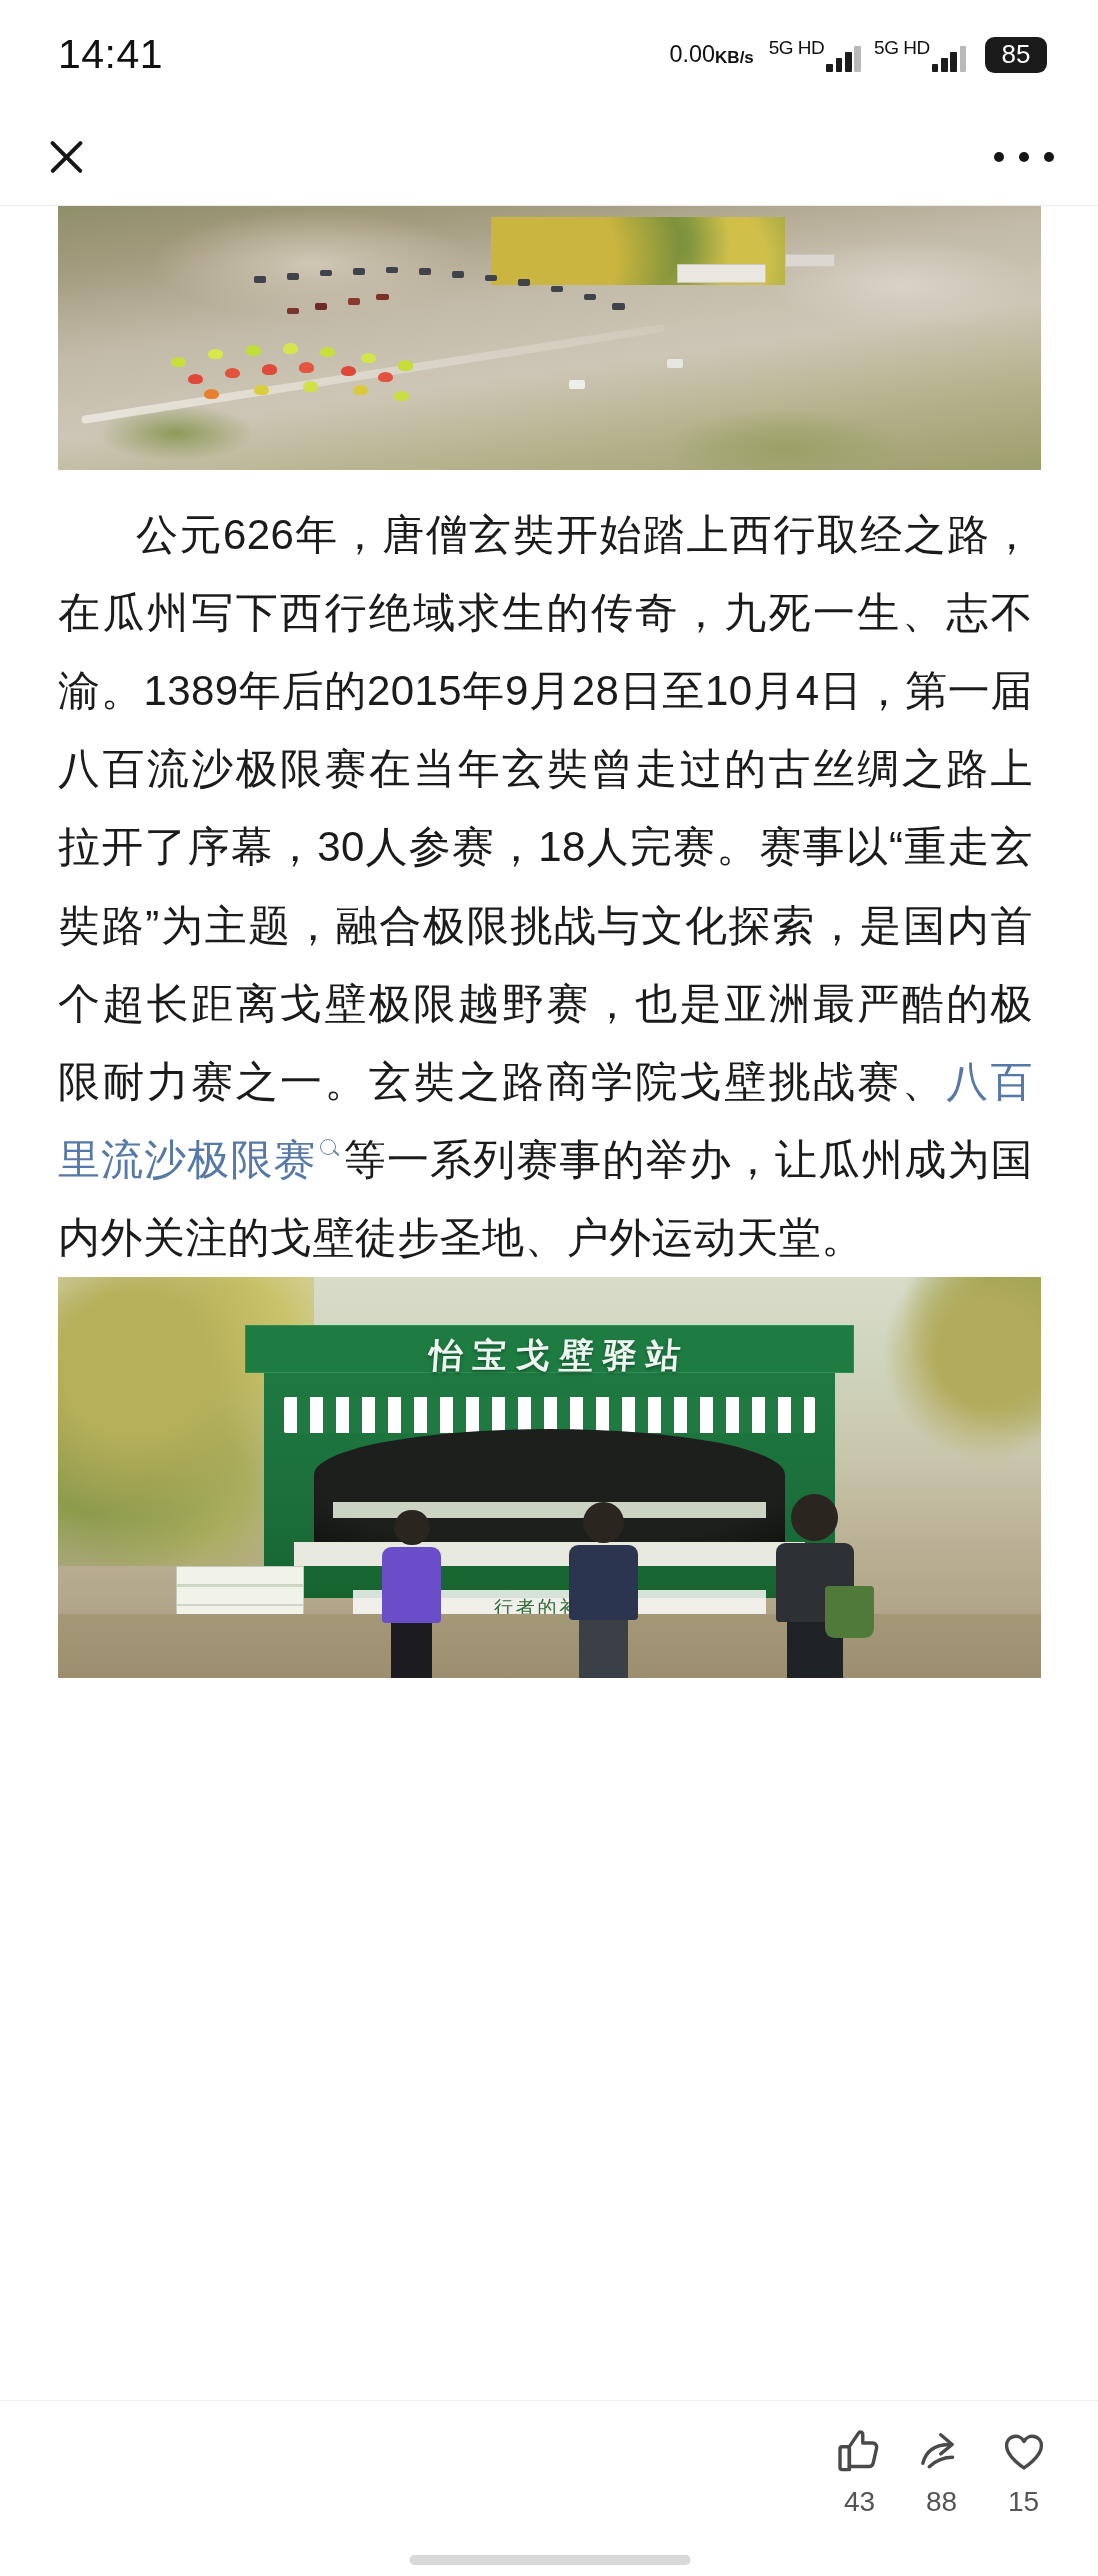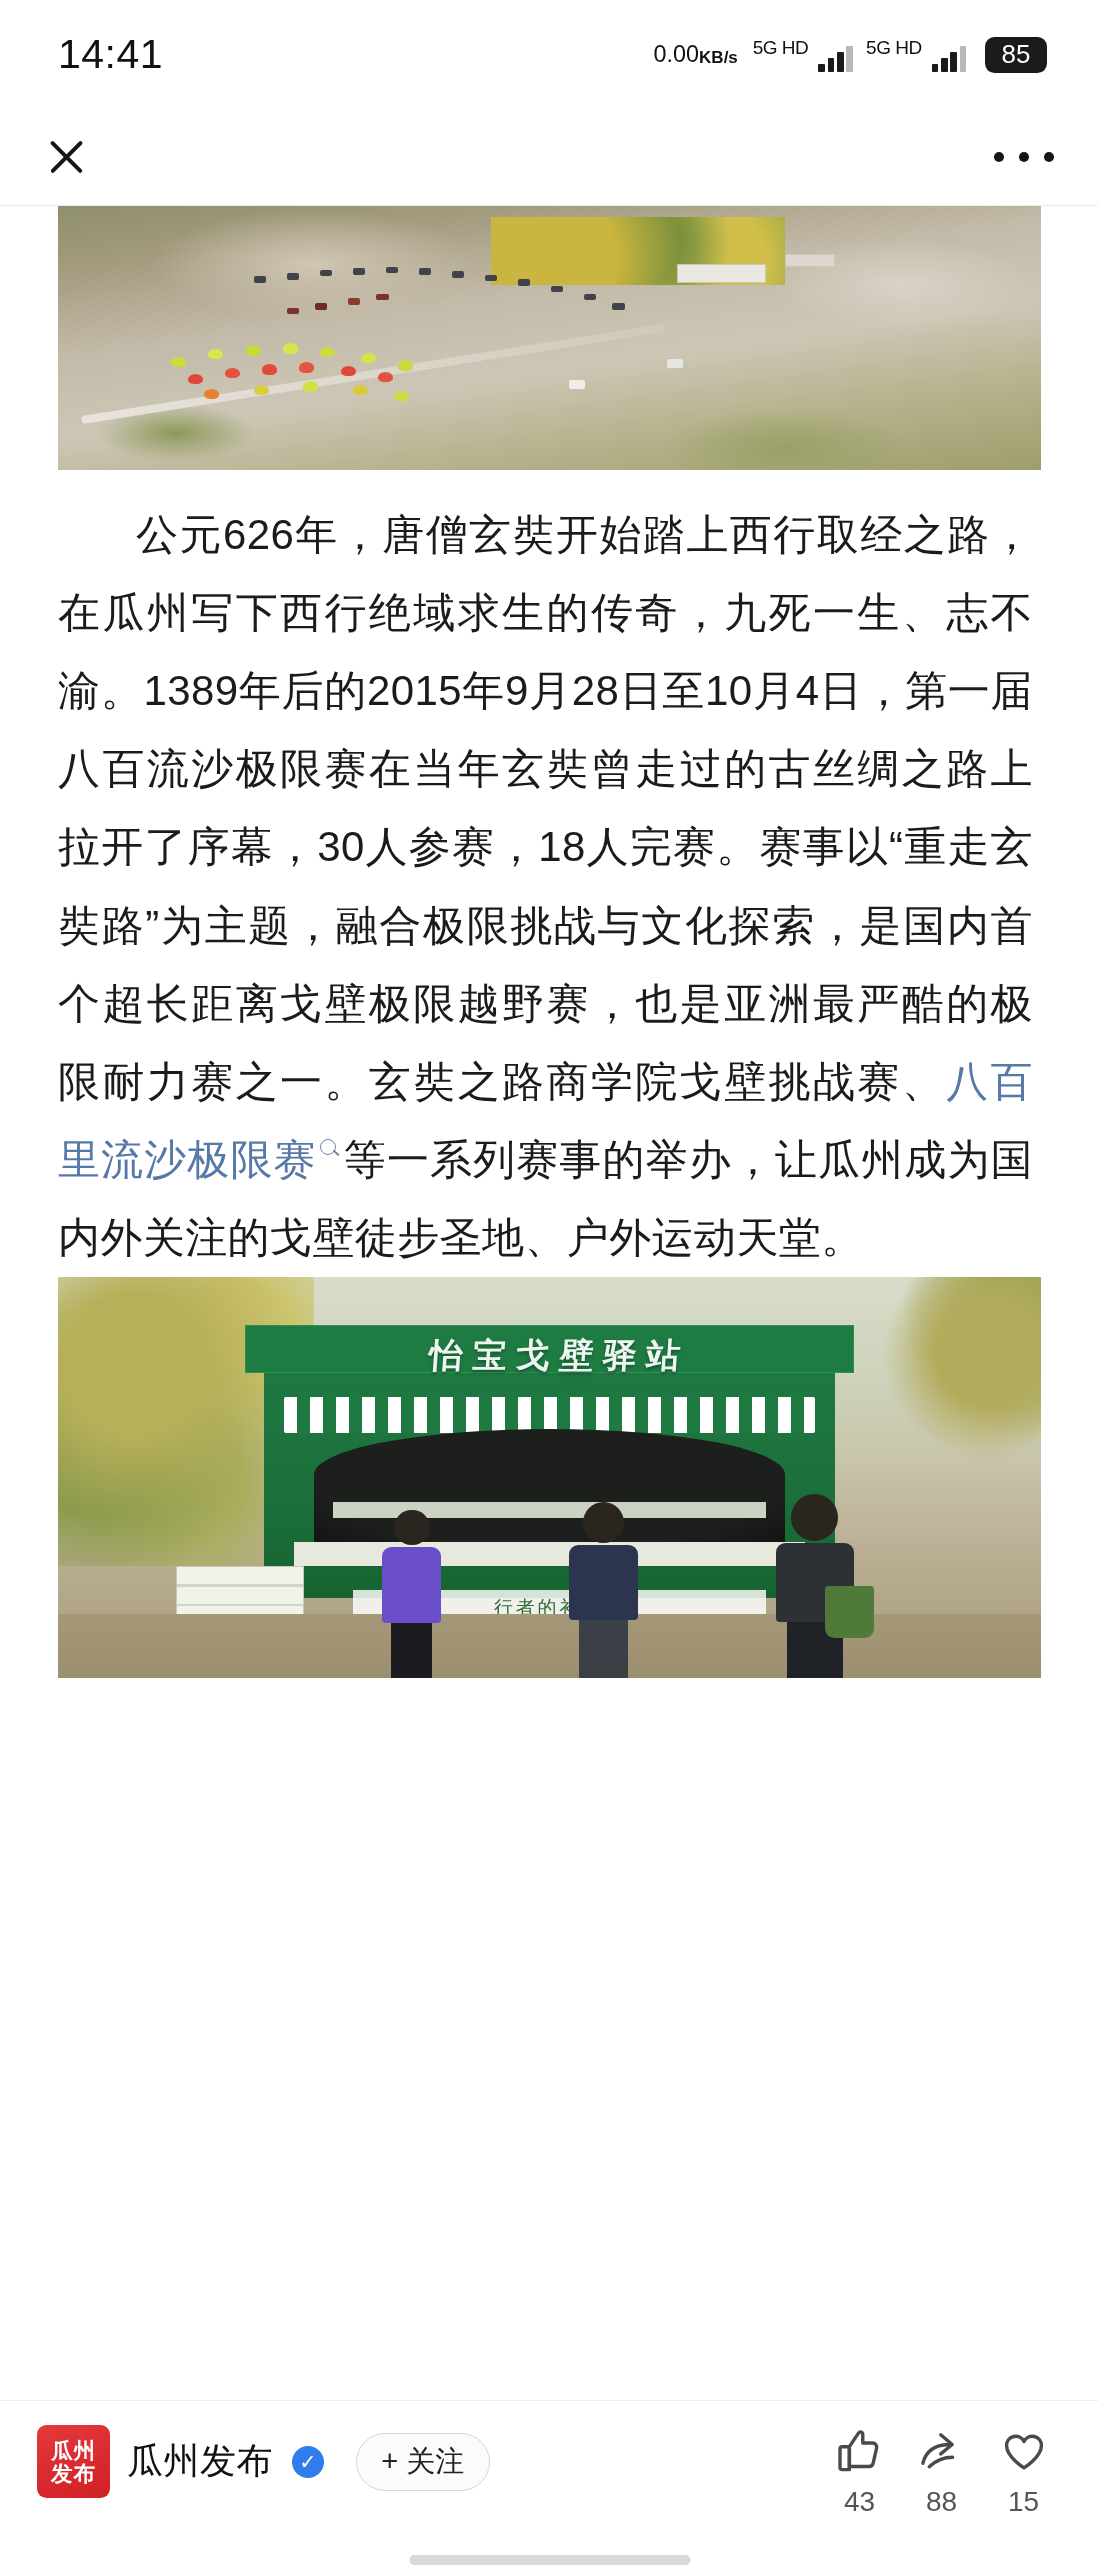--- a/index.html
+++ b/index.html
@@ -40,21 +40,21 @@
     gap: 13px;
   }
   .netspeed {
     display: flex;
     align-items: flex-end;
     line-height: 1.05;
     margin-right: 1.9px;
   }
   .netspeed .val { font-size: 23.4px; color: #111; }
   .netspeed .unit { font-size: 17px; color: #111; font-weight: bold; }
-  .sig-group { display: flex; align-items: flex-end; gap: 10px; }
+  .sig-group { display: flex; align-items: flex-end; gap: 2px; }
   .sig-label {
     font-size: 19px; color: #111;
     margin-bottom: 13px;
     letter-spacing: -0.5px;
   }
   .bars { display: flex; align-items: flex-end; gap: 2.8px; height: 28px; }
   .bars i {
     display: block;
     width: 6.6px;
     background: #1b1b1b;
@@ -570,29 +570,20 @@
           </div>
           <div class="bag"></div>
         </div>
       </div>
 
     </div>
     <div class="fade-mask"></div>
   </div>
 
   <div class="bottombar">
-    <div class="account">
-      <div class="avatar">
-        <span>瓜州</span>
-        <span>发布</span>
-      </div>
-      <div class="acct-name">瓜州发布</div>
-      <div class="verified">✓</div>
-      <div class="follow-btn">+ 关注</div>
-    </div>
 
     <div class="actions">
       <div class="action">
         <span>
           <svg width="54" height="51" viewBox="0 0 24 24" fill="none" stroke="#4a4a4a" stroke-width="1.6" stroke-linejoin="round" stroke-linecap="round">
             <path d="M7 21V10.2l4.3-6.4c.6-.9 2-.5 2 .6v4.1h4.6c1.3 0 2.2 1.2 1.9 2.4l-1.6 7c-.2.9-1 1.6-2 1.6H7z"></path>
             <rect x="2.6" y="10.2" width="4.4" height="10.8" rx="1"></rect>
           </svg>
         </span>
         <span class="count">43</span>

